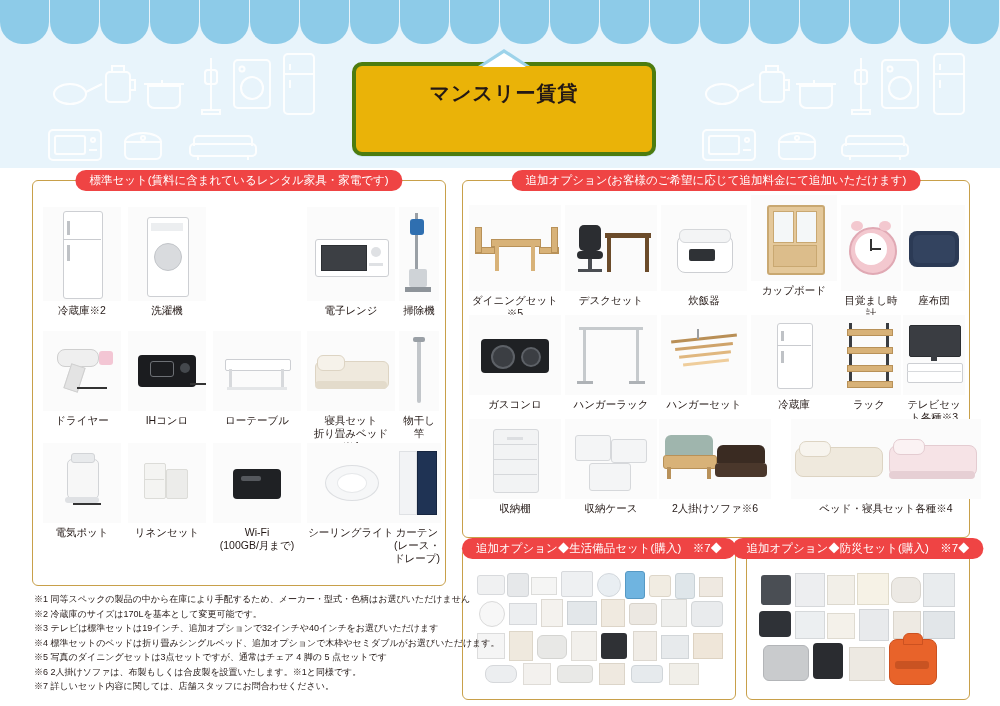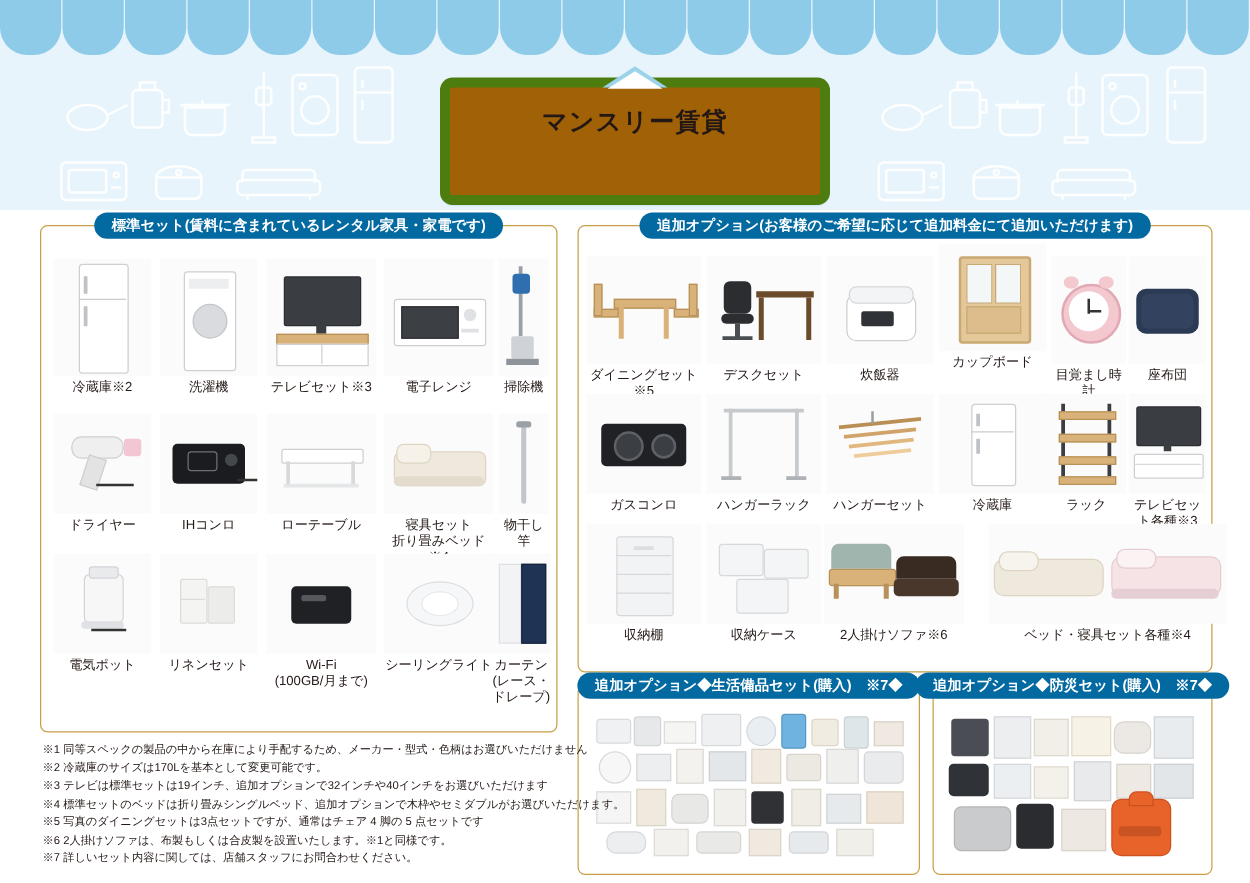--- a/index.html
+++ b/index.html
@@ -30,21 +30,21 @@
   }
   .header-icons{
     position:absolute;top:48px;left:0;width:1000px;height:110px;
   }
   .hicon{
     position:absolute;color:#ffffff;stroke:#ffffff;
     opacity:.95;
   }
   .title-box{
     position:absolute;left:352px;top:62px;width:296px;height:86px;
-    background:#a16207;border:8px solid #4d7c0f;
+    background:#eab308;border:4px solid #4d7c0f;
     border-radius:10px;
     box-shadow:0 1px 0 #cfe8f4;
   }
   .title-box:before{
     content:"";position:absolute;left:50%;top:-17px;margin-left:-26px;
     width:0;height:0;border-left:26px solid transparent;border-right:26px solid transparent;
     border-bottom:17px solid #9dd3ea;
   }
   .title-box:after{
     content:"";position:absolute;left:50%;top:-13px;margin-left:-22px;
@@ -59,22 +59,22 @@
     position:absolute;left:0;top:44px;width:296px;text-align:center;
     font-size:20px;font-weight:bold;letter-spacing:1px;color:#231815;
   }
 
   
   .panel{
     position:absolute;border:1.5px solid #c8a04a;border-radius:6px;background:#ffffff;
   }
   .panel-title{
     position:absolute;top:-11px;left:50%;transform:translateX(-50%);
-    background:#0369a1;color:#ffffff;
-    font-size:11.5px;font-weight:bold;
+    background:#ef4444;color:#ffffff;
+    font-size:11.5px;font-weight:normal;
     padding:3px 14px;border-radius:11px;white-space:nowrap;
   }
   #panel-standard{left:32px;top:180px;width:412px;height:404px;}
   #panel-options{left:462px;top:180px;width:506px;height:356px;}
   #panel-living{left:462px;top:548px;width:272px;height:150px;}
   #panel-disaster{left:746px;top:548px;width:222px;height:150px;}
   .cell{position:absolute;text-align:center;}
   .thumb{
     margin:0 auto;
     background:#fbfbfb;
@@ -248,30 +248,20 @@
 
     <div class="cell" style="left:95px;top:26px;width:78px;">
       <div class="thumb" style="width:78px;height:94px;">
         <div class="obj white" style="left:19px;top:10px;width:40px;height:78px;border-radius:3px;"></div>
         <div class="obj" style="left:26px;top:36px;width:26px;height:26px;border-radius:50%;background:#d9dbde;border:1px solid #c2c5c9;"></div>
         <div class="obj" style="left:23px;top:16px;width:32px;height:8px;background:#eceef0;"></div>
       </div>
       <div class="cap">洗濯機</div>
     </div>
 
-    <div class="cell" style="left:180px;top:26px;width:88px;">
-      <div class="thumb" style="width:88px;height:94px;">
-        <div class="obj dark" style="left:14px;top:14px;width:60px;height:38px;border-radius:2px;"></div>
-        <div class="obj" style="left:40px;top:52px;width:8px;height:8px;background:#3a3d42;"></div>
-        <div class="obj wood" style="left:8px;top:60px;width:72px;height:8px;"></div>
-        <div class="obj white" style="left:8px;top:68px;width:72px;height:16px;"></div>
-        <div class="obj" style="left:44px;top:68px;width:1px;height:16px;background:#cdcfd3;"></div>
-      </div>
-      <div class="cap">テレビセット※3</div>
-    </div>
 
     <div class="cell" style="left:274px;top:26px;width:88px;">
       <div class="thumb" style="width:88px;height:94px;">
         <div class="obj white" style="left:8px;top:32px;width:72px;height:36px;border-radius:3px;"></div>
         <div class="obj" style="left:14px;top:38px;width:44px;height:24px;background:#3c3f44;border:1px solid #2c2f33;"></div>
         <div class="obj" style="left:64px;top:40px;width:10px;height:10px;border-radius:50%;background:#dfe1e4;"></div>
         <div class="obj" style="left:62px;top:56px;width:14px;height:3px;background:#dfe1e4;"></div>
       </div>
       <div class="cap">電子レンジ</div>
     </div>

